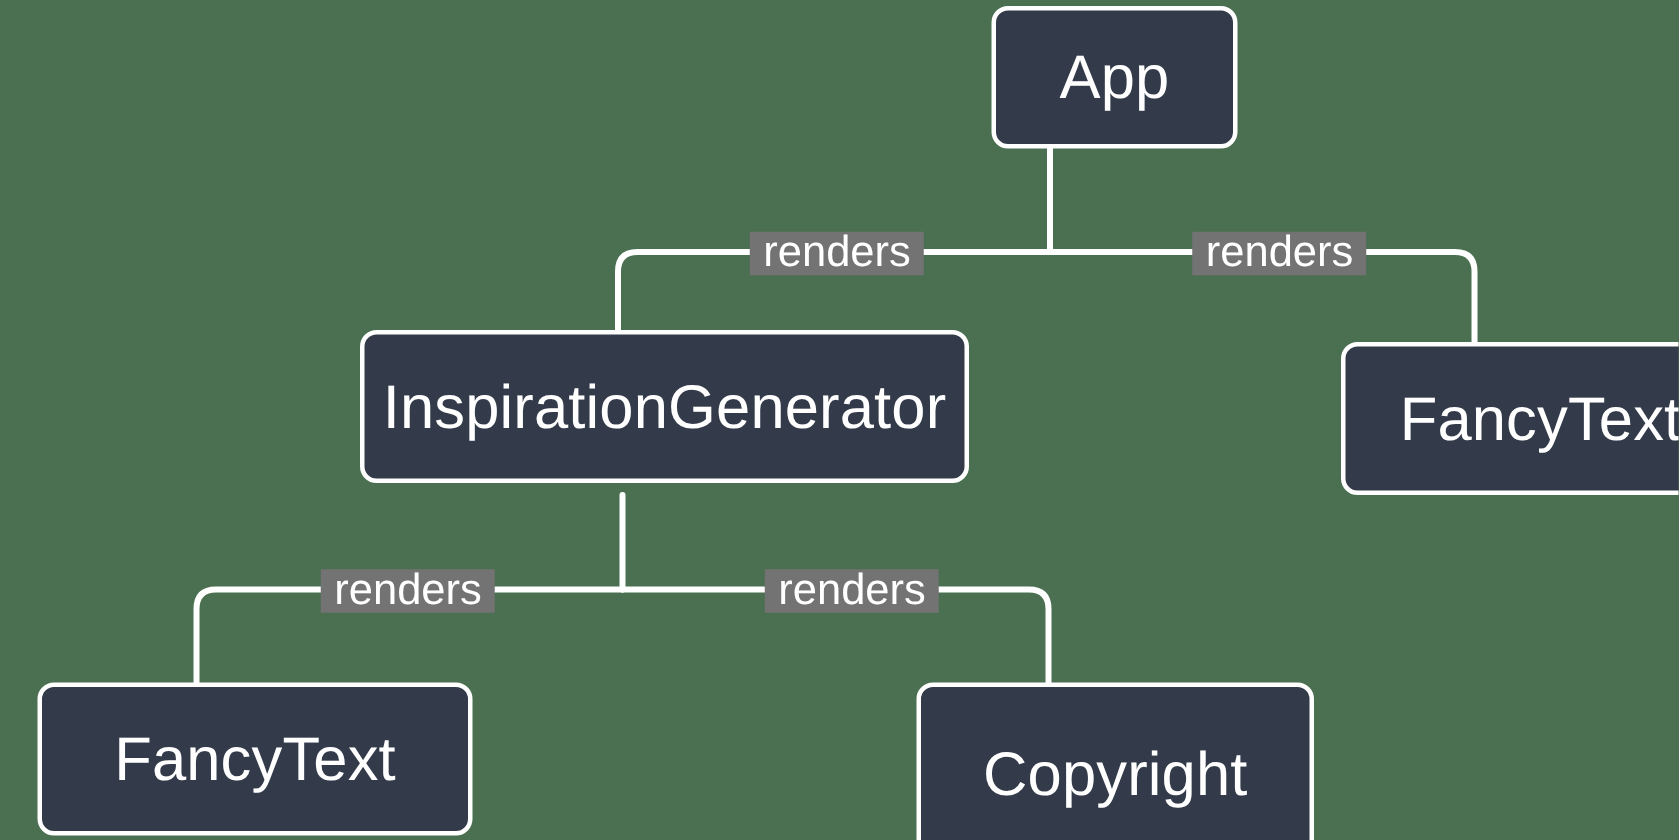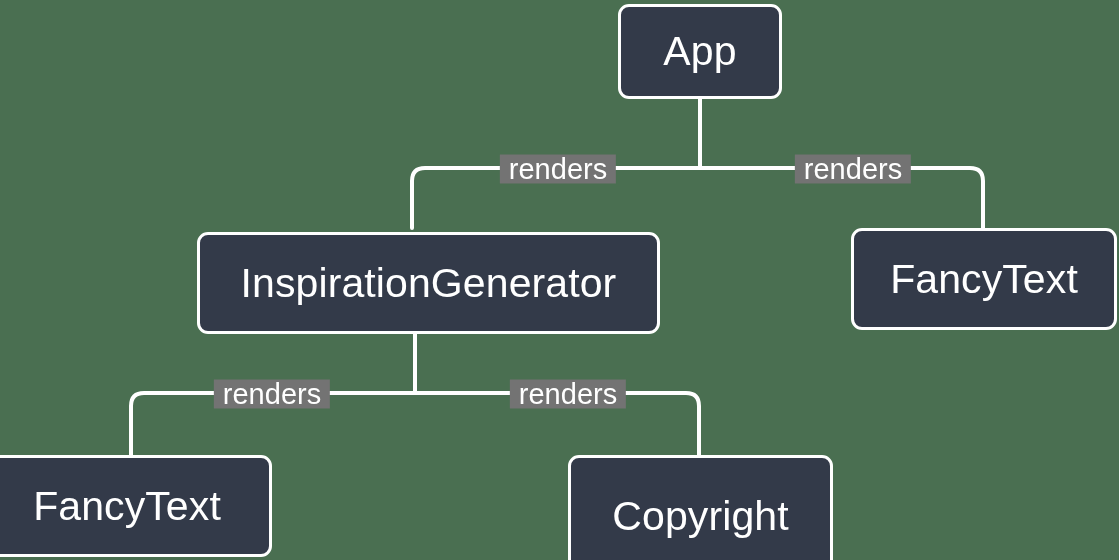--- a/index.html
+++ b/index.html
@@ -35,23 +35,24 @@
     color: #ffffff;
     display: flex;
     align-items: center;
     justify-content: center;
     font-size: 41px;
     font-weight: 400;
     letter-spacing: 0.1px;
     line-height: 1;
     white-space: nowrap;
     z-index: 2;
+    margin-left: 43px;
   }
   .node-app        { left: 618px; top: 4px;   width: 164px; height: 95px; }
-  .node-inspgen    { left: 197px; top: 232px; width: 463px; height: 102px; }
+  .node-inspgen    { left: 197px; top: 220px; width: 406px; height: 102px; }
   .node-fancy-r    { left: 851px; top: 228px; width: 266px; height: 102px; }
   .node-fancy-bl   { left: -18px; top: 455px; width: 290px; height: 102px; }
   .node-copyright  { left: 568px; top: 455px; width: 265px; height: 122px; }
 
   .edge-label {
     position: absolute;
     color: #ffffff;
     font-size: 29px;
     font-weight: 400;
     line-height: 1;

